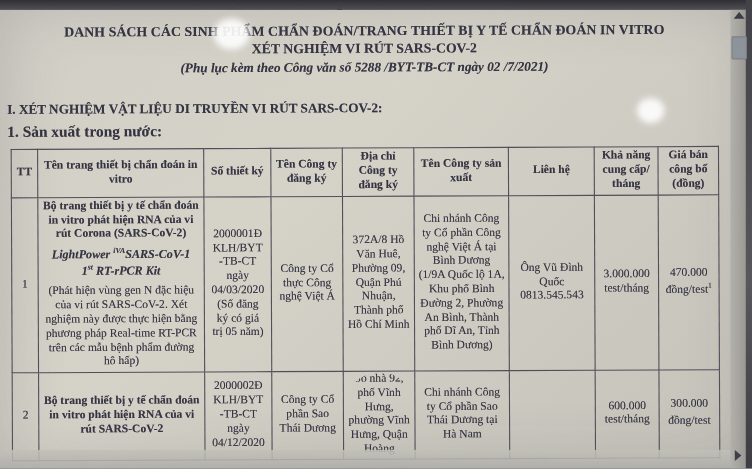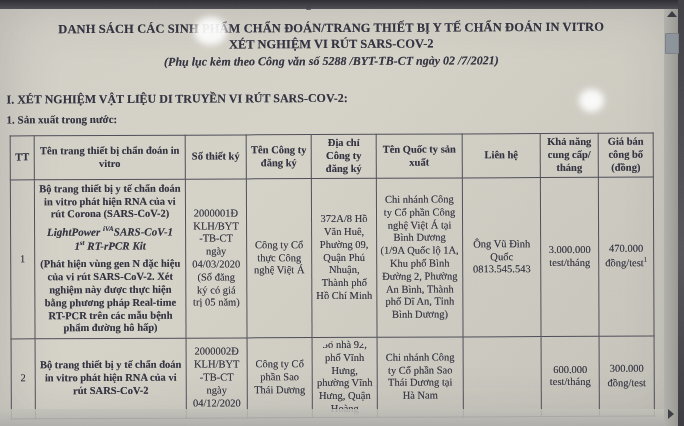--- a/index.html
+++ b/index.html
@@ -60,41 +60,41 @@
   .flare-2 { left: 579px; top: 89px; width: 25px; height: 23px; }
 
   
   .doc { position: absolute; left: 0; top: 0; width: 670px; height: 426px;
     transform: rotate(-0.25deg); text-shadow: 0 0 .6px rgba(50,49,63,.45); }
   .title-block { position: absolute; left: 0; top: 21px; width: 664px; text-align: center; }
   .title-line1 { font-size: 12.5px; font-weight: bold; letter-spacing: .1px; }
   .title-line2 { font-size: 12.5px; font-weight: bold; margin-top: 1px; }
   .title-line3 { font-size: 12px; font-weight: bold; font-style: italic; margin-top: 2px; }
   .heading-1 { position: absolute; left: 7px; top: 91px; font-size: 12px; font-weight: bold; }
-  .heading-2 { position: absolute; left: 7px; top: 112px; font-size: 11px; font-weight: bold; }
+  .heading-2 { position: absolute; left: 7px; top: 112px; font-size: 14px; font-weight: bold; }
 
   
   table.main {
     position: absolute; left: 10px; top: 134px; width: 643px;
     border-collapse: collapse; table-layout: fixed;
   }
   table.main th, table.main td {
     border: 1px solid #4e4d58;
     font-size: 10.5px; line-height: 1.22;
     text-align: center; vertical-align: middle;
     padding: 1px 3px; overflow: hidden;
   }
   table.main th { font-weight: bold; height: 44px; }
   tr.row-1 { height: 159px; }
   tr.row-2 { height: 70px; }
   td.cell-name { padding: 2px 4px; }
   .nm-main { font-weight: bold; }
   .nm-kit { font-weight: bold; font-style: italic; font-size: 11px; margin-top: 4px; }
   .nm-kit sup { font-size: 7px; }
-  .nm-note { margin-top: 5px; font-weight: bold; }
+  .nm-note { margin-top: 5px; }
   .pre-line { white-space: pre-line; }
   td.cell-addr { font-size: 10px; line-height: 1.12; border-radius: 31px; }
   td.cell-mfr { font-size: 10px; line-height: 1.22; }
   td.cell-price sup { font-size: 7px; }
 
   
   .grain { position: absolute; left: 0; top: 0; width: 684px; height: 426px;
     z-index: 9; pointer-events: none; opacity: .5; }
 </style>
 </head>
@@ -125,21 +125,21 @@
           <col style="width:58px">
           <col style="width:55px">
       </colgroup>
       <tbody>
           <tr>
         <th>TT</th>
         <th>Tên trang thiết bị chẩn đoán in vitro</th>
         <th>Số thiết ký</th>
         <th>Tên Công ty đăng ký</th>
         <th>Địa chỉ Công ty đăng ký</th>
-        <th>Tên Quốc ty sản xuất</th>
+        <th>Tên Công ty sản xuất</th>
         <th>Liên hệ</th>
         <th>Khả năng cung cấp/ tháng</th>
         <th>Giá bán công bố (đồng)</th>
       </tr>
       <tr class="row-1">
         <td>1</td>
         <td class="cell-name">
           <div class="nm-main">Bộ trang thiết bị y tế chẩn đoán in vitro phát hiện RNA của vi rút Corona (SARS-CoV-2)</div>
           <div class="nm-kit"><span>LightPower </span><sup>iVA</sup><span>SARS-CoV-1</span><br><span>1</span><sup>st</sup><span> RT-rPCR Kit</span></div>
           <div class="nm-note">(Phát hiện vùng gen N đặc hiệu của vi rút SARS-CoV-2. Xét nghiệm này được thực hiện bằng phương pháp Real-time RT-PCR trên các mẫu bệnh phẩm đường hô hấp)</div>

